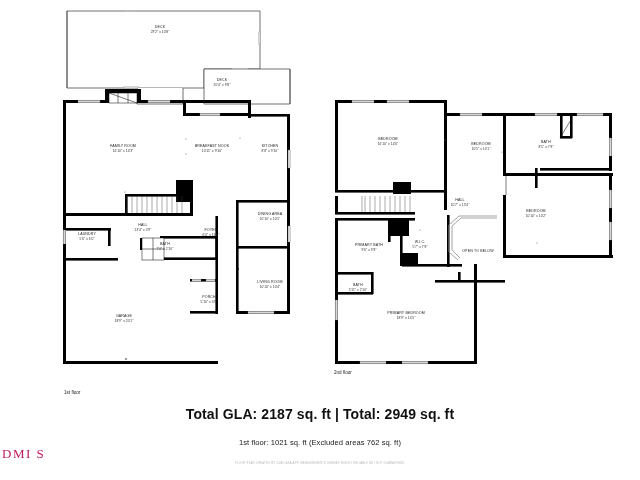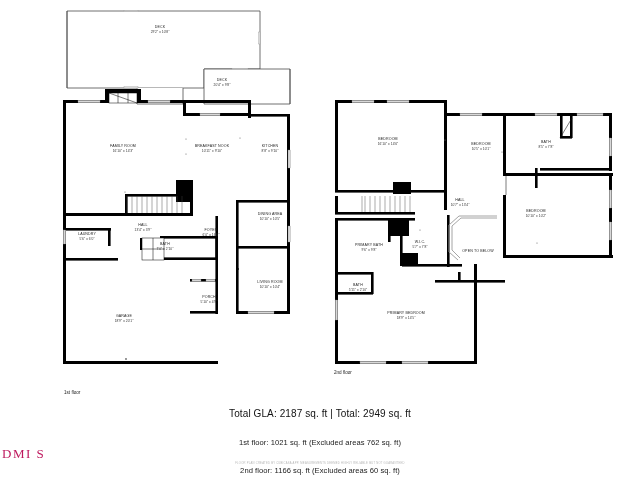--- a/index.html
+++ b/index.html
@@ -78,22 +78,22 @@
 
   
   #summary {
     position: absolute;
     left: 0;
     top: 408px;
     width: 640px;
     text-align: center;
   }
   #summary .total-line {
-    font-size: 10px;
-    font-weight: normal;
+    font-size: 14px;
+    font-weight: bold;
     color: #111111;
     letter-spacing: 0.1px;
     line-height: 12px;
   }
   #summary .sub-line {
     font-size: 7.6px;
     color: #222222;
     line-height: 11px;
     letter-spacing: 0.05px;
     margin-top: 17px;
@@ -429,18 +429,17 @@
         </g>
       </g>
 
     <text class="floor-tag" x="334" y="374">2nd floor</text>
   </g>
 </svg>
 
 <div id="summary">
   <div class="total-line">Total GLA: 2187 sq. ft  |  Total: 2949 sq. ft</div>
   <div class="sub-line">1st floor: 1021 sq. ft (Excluded areas 762 sq. ft)</div>
-  <div class="sub-line">2nd floor: 1166 sq. ft (Excluded areas 60 sq. ft)</div>
 </div>
 
 <div id="disclaimer">FLOOR PLAN CREATED BY CUBICASA APP. MEASUREMENTS DEEMED HIGHLY RELIABLE BUT NOT GUARANTEED</div>
 
 <div id="watermark">DMI S</div>
 
 </body></html>

